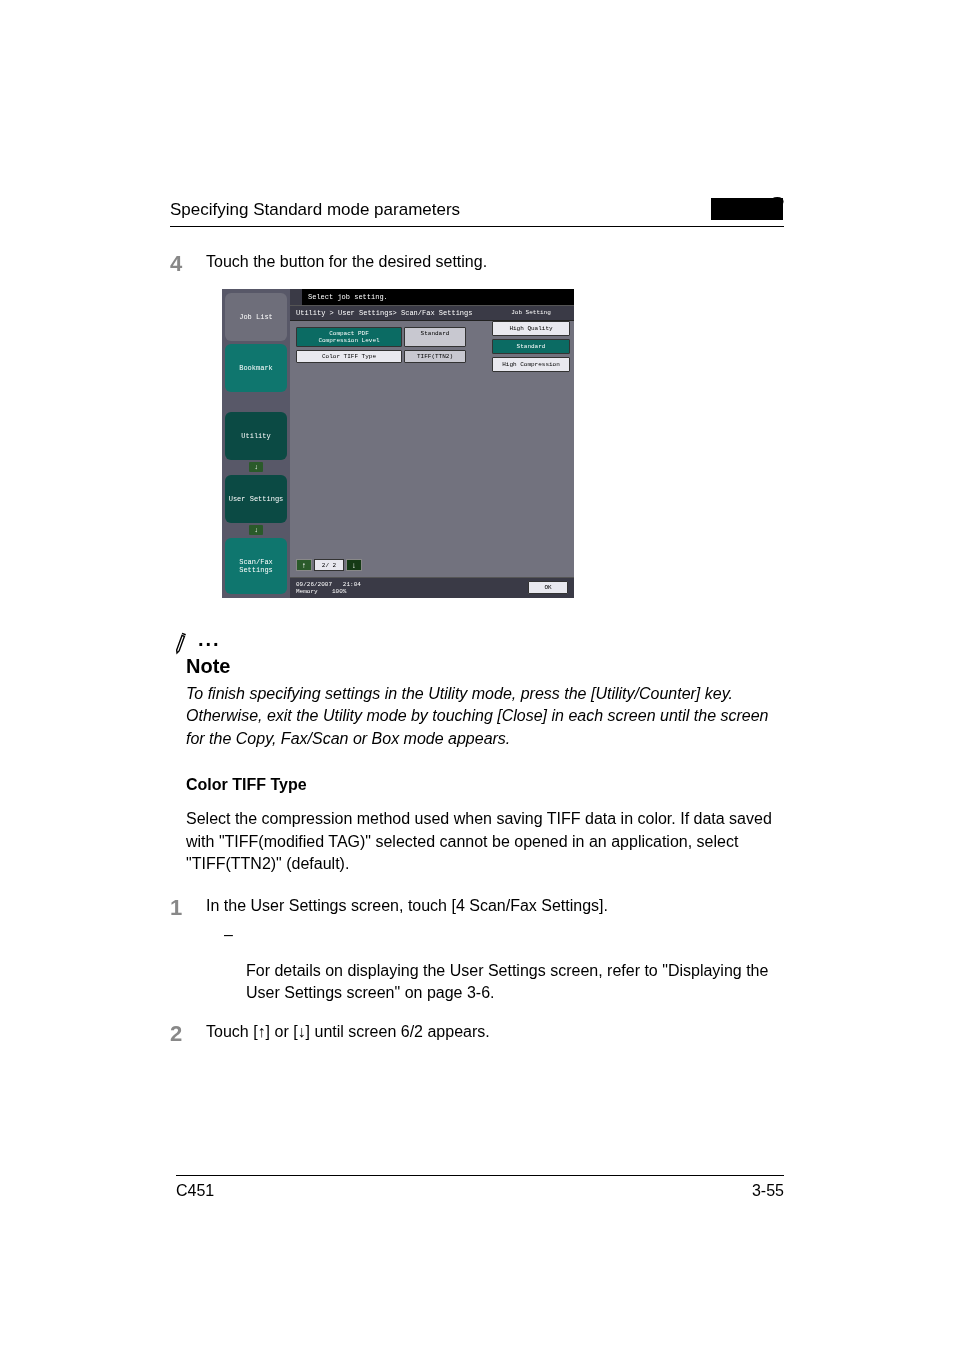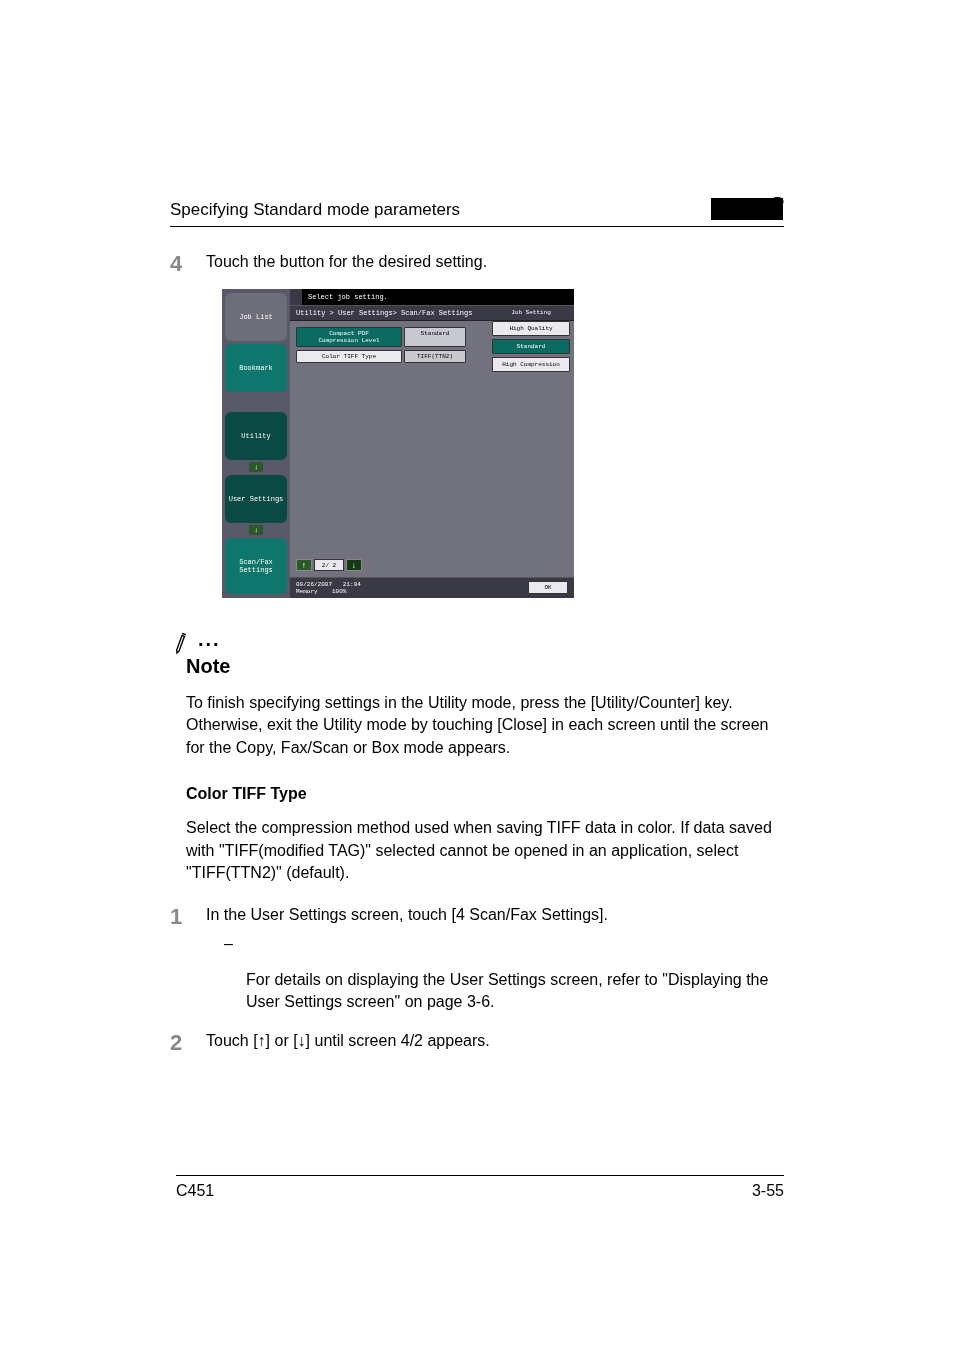--- a/index.html
+++ b/index.html
@@ -14,21 +14,21 @@
   .step-num { width: 36px; font-size: 22px; font-weight: bold; color: #888; line-height: 1; padding-top: 2px; }
   .step-body { flex: 1; font-size: 16px; line-height: 1.4; }
   .sub-bullet { display: flex; margin-top: 6px; padding-left: 18px; }
   .sub-bullet .dash { width: 22px; }
   .sub-bullet .txt { flex: 1; margin-top: 36px; }
   .note-block { margin-top: 30px; }
   .note-head { display: flex; align-items: flex-end; margin-bottom: 2px; }
   .note-icon { width: 22px; height: 22px; transform: rotate(-25deg); margin-right: 4px; }
   .note-dots { font-size: 20px; font-weight: bold; letter-spacing: 2px; margin-left: 2px; margin-bottom: 2px; }
   .note-label { font-weight: bold; font-size: 20px; margin-left: 16px; }
-  .note-body { font-size: 16px; margin-left: 16px; margin-top: 14px; line-height: 1.4; }
+  .note-body { font-style: italic; font-size: 16px; margin-left: 16px; margin-top: 5px; line-height: 1.4; }
   .section-title { font-weight: bold; font-size: 16px; margin-top: 26px; margin-left: 16px; }
   .body-para { font-size: 16px; margin-top: 14px; margin-left: 16px; line-height: 1.4; }
   .footer { position: absolute; left: 176px; right: 170px; bottom: 150px; display: flex; justify-content: space-between; border-top: 1px solid #000; padding-top: 6px; font-size: 16px; }
   
   .ss-wrap { margin: 14px 0 0 52px; }
   .ss { width: 352px; background: #000; font-family: "Courier New", monospace; font-size: 7px; color: #fff; }
   .ss-row { display: flex; }
   .ss-left { width: 68px; background: #585868; display: flex; flex-direction: column; align-items: center; padding: 4px 3px; gap: 3px; }
   .ss-right { flex: 1; background: #3a3a46; display: flex; flex-direction: column; }
   .ss-tab { width: 100%; text-align: center; padding: 20px 0; border-radius: 6px; }
@@ -149,21 +149,21 @@
       <div>In the User Settings screen, touch [4 Scan/Fax Settings].</div>
       <div class="sub-bullet">
         <div class="dash">–</div>
         <div class="txt">For details on displaying the User Settings screen, refer to "Displaying the User Settings screen" on page 3-6.</div>
       </div>
     </div>
   </div>
 
   <div class="step-row" style="margin-top:16px">
     <div class="step-num">2</div>
-    <div class="step-body">Touch [↑] or [↓] until screen 4/2 appears.</div>
+    <div class="step-body">Touch [↑] or [↓] until screen 6/2 appears.</div>
   </div>
 
   <div class="footer">
     <div>C451</div>
     <div>3-55</div>
   </div>
 
 </div>
 
 </body></html>

